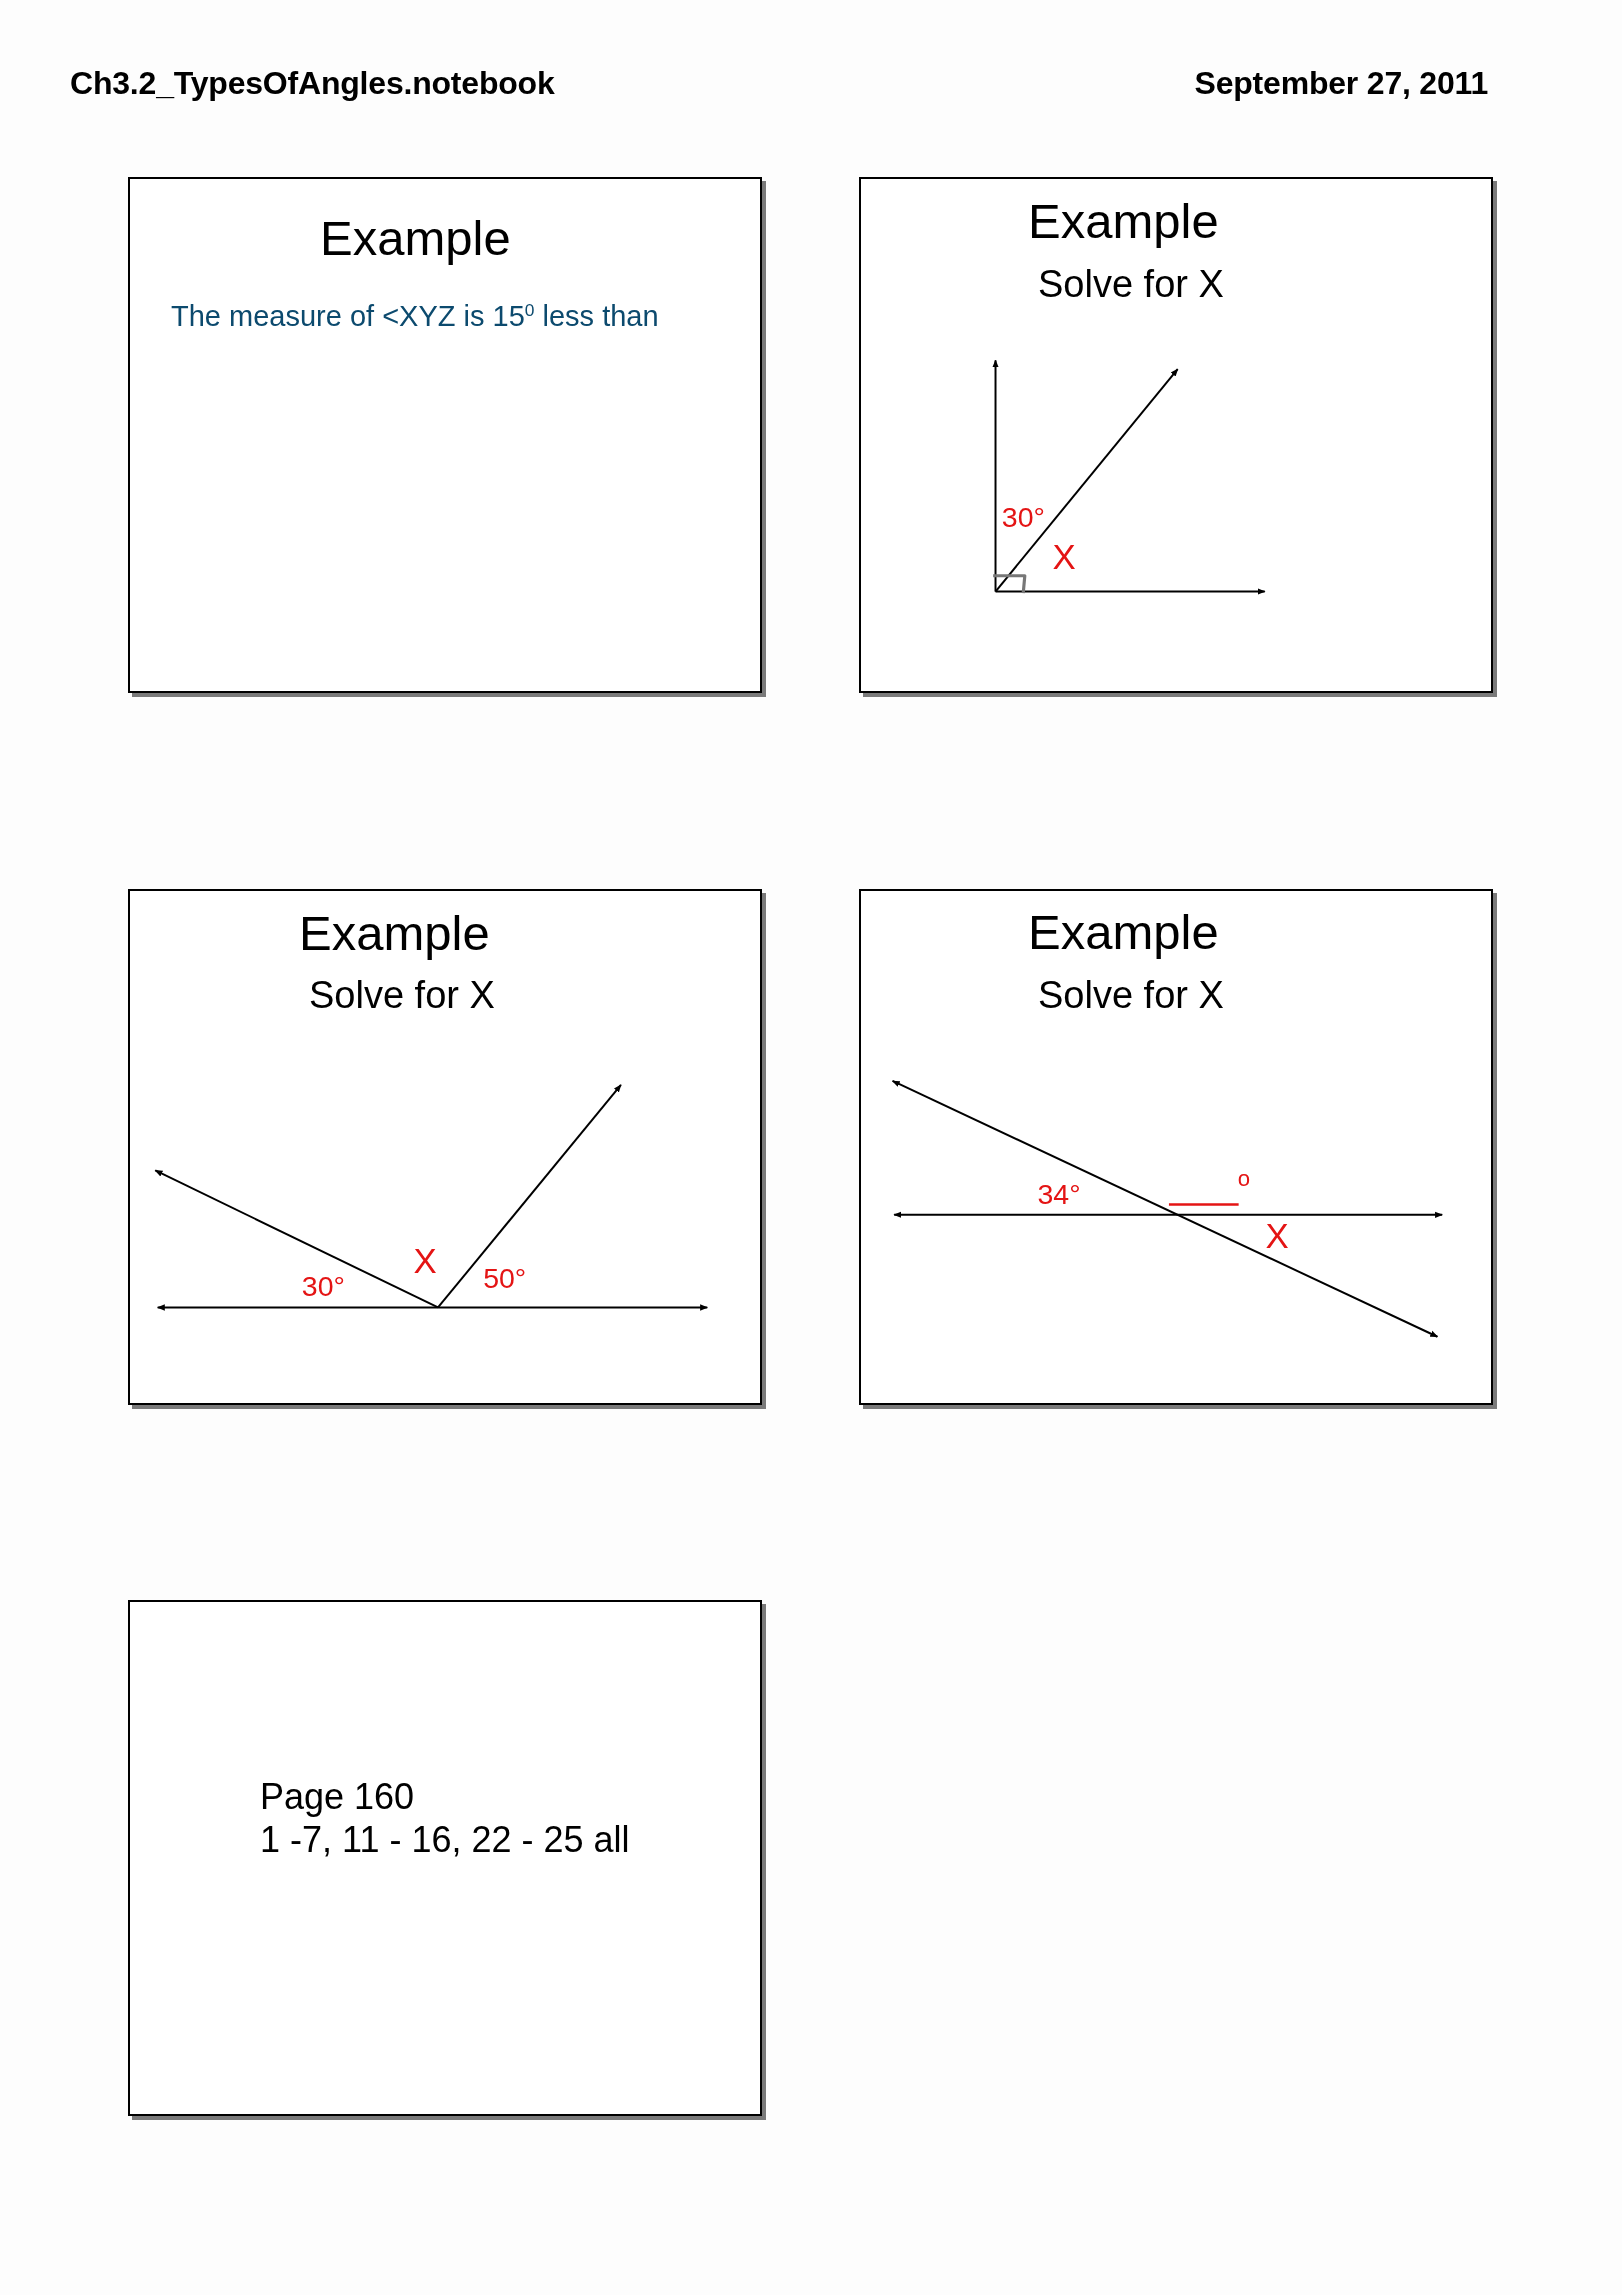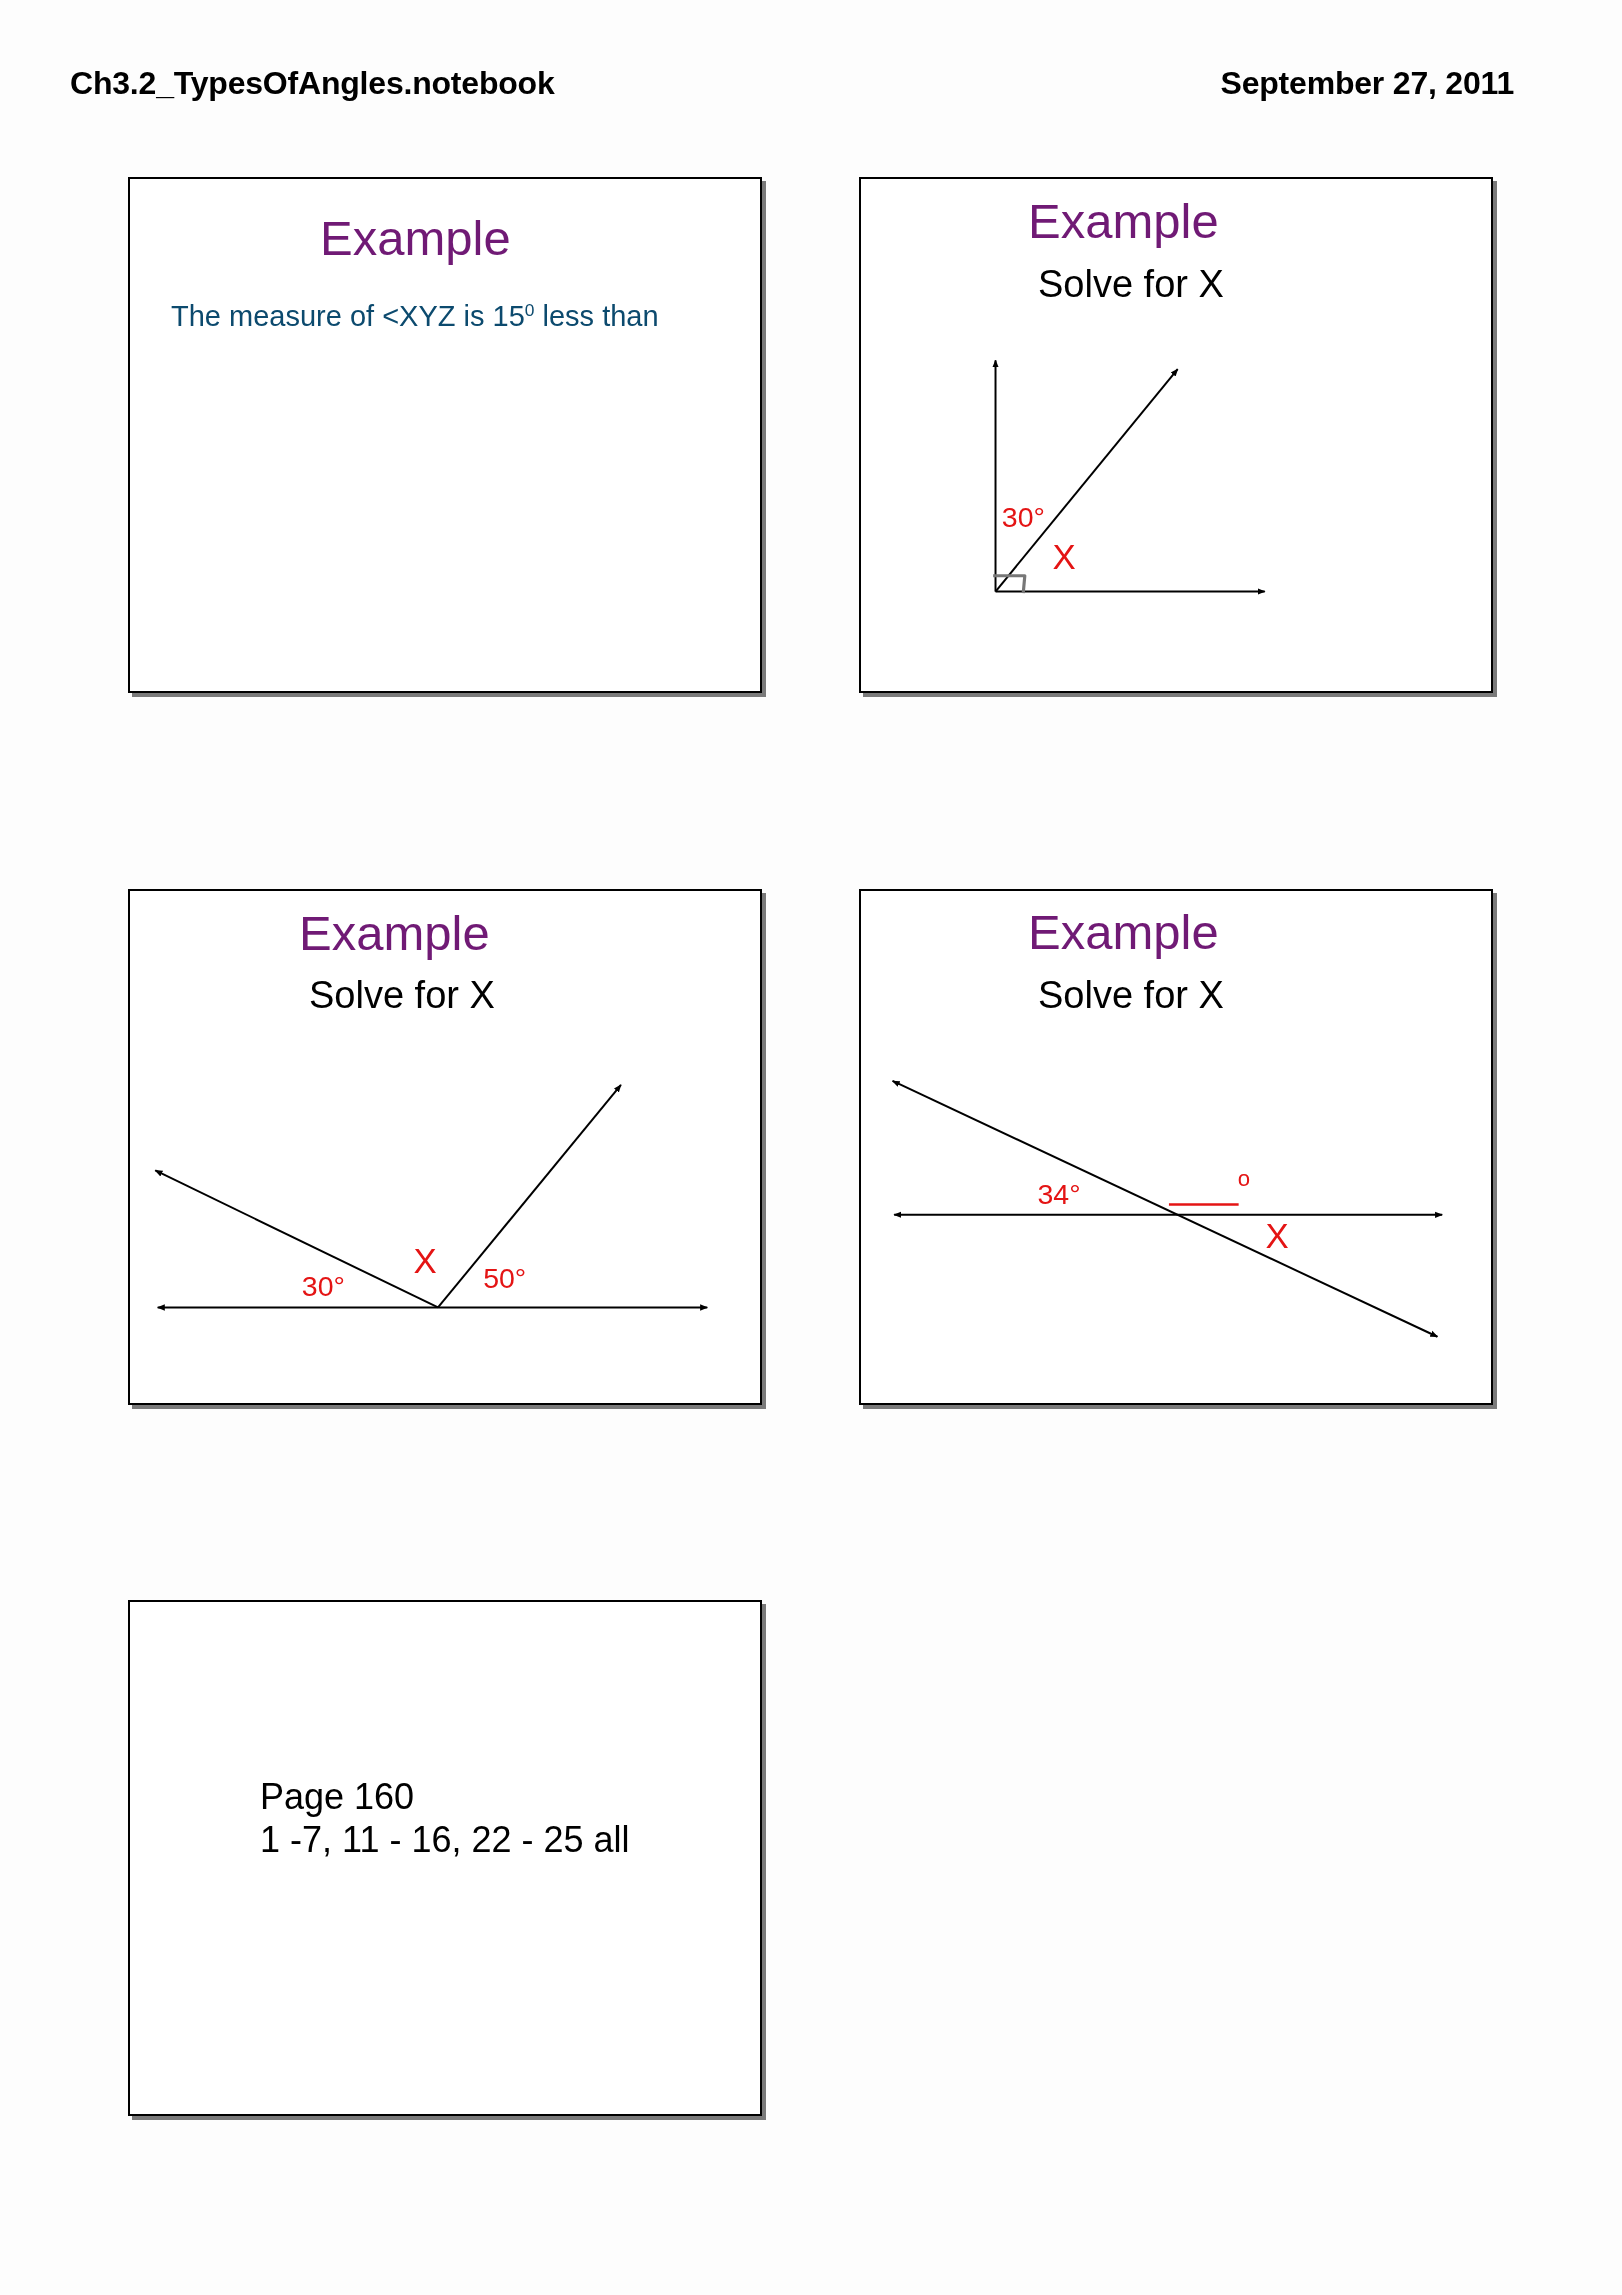--- a/index.html
+++ b/index.html
@@ -3,28 +3,28 @@
 <meta charset="utf-8">
 <style>
   html, body { margin: 0; padding: 0; }
   body {
     width: 1622px; height: 2295px; position: relative;
     background: #fdfdfd; overflow: hidden;
     font-family: "Liberation Sans", sans-serif; color: #000;
   }
   .hdr { position: absolute; top: 67px; font-weight: bold; font-size: 32px; line-height: 1; white-space: nowrap; color: #000; letter-spacing: -0.2px; }
   #hdr-title { left: 70px; }
-  #hdr-date { right: 108px; }
+  #hdr-date { right: 134px; }
   .panel {
     position: absolute; width: 630px; height: 512px;
     background: #ffffff; border: 2.4px solid #000;
     box-shadow: 4px 4px 0 #7a7a7a;
   }
   .txt { position: absolute; white-space: nowrap; line-height: 1; }
-  .title { font-size: 49px; color: #701a75; }
+  .title { font-size: 49px; color: #000000; }
   .sub { font-size: 38px; color: #000; }
   .body37 { font-size: 29px; line-height: 34px; color: #0c4a6e; }
   .body46 { font-size: 36px; line-height: 43px; color: #000; }
   sup.deg { font-size: 60%; vertical-align: 0; position: relative; top: -0.55em; }
   svg.overlay { position: absolute; left: 0; top: 0; }
   svg text { font-family: "Liberation Sans", sans-serif; }
 </style>
 </head>
 <body>
 

